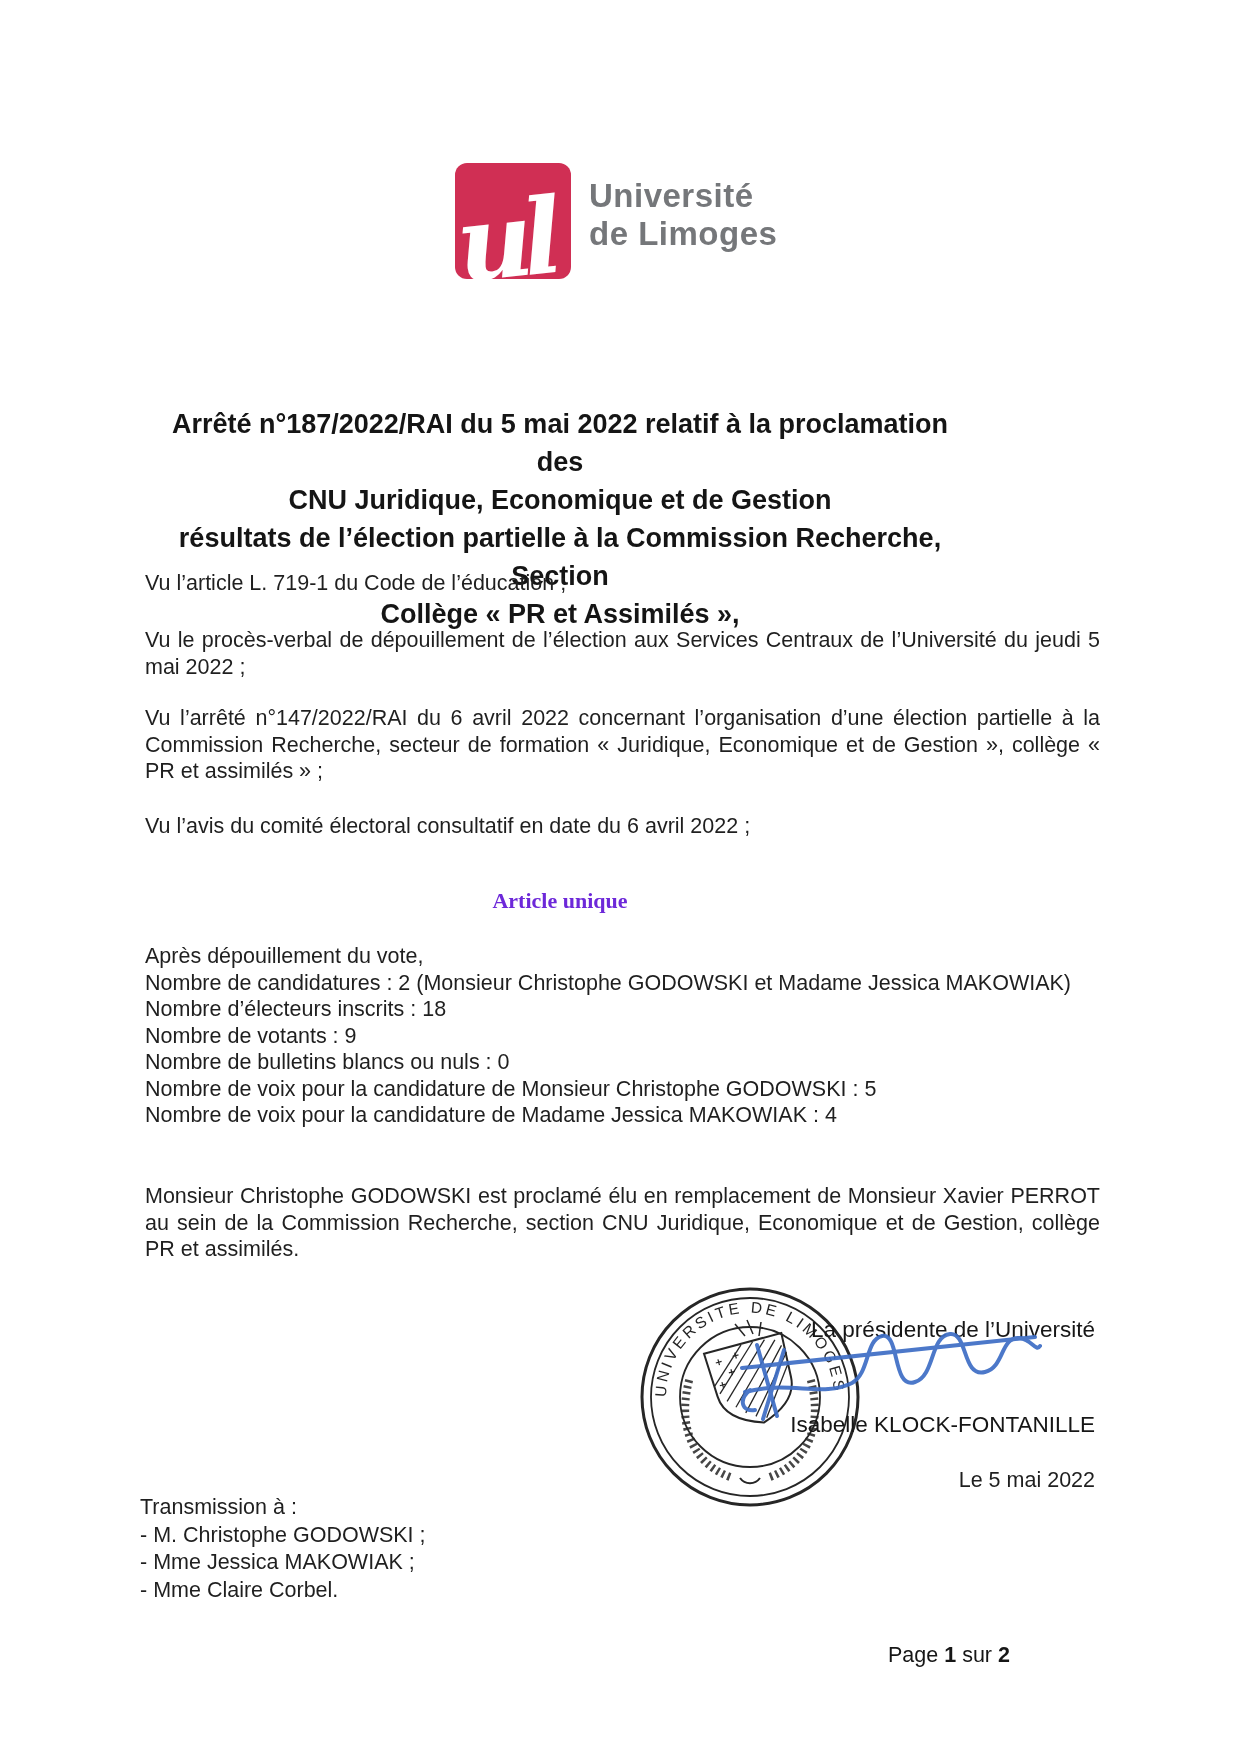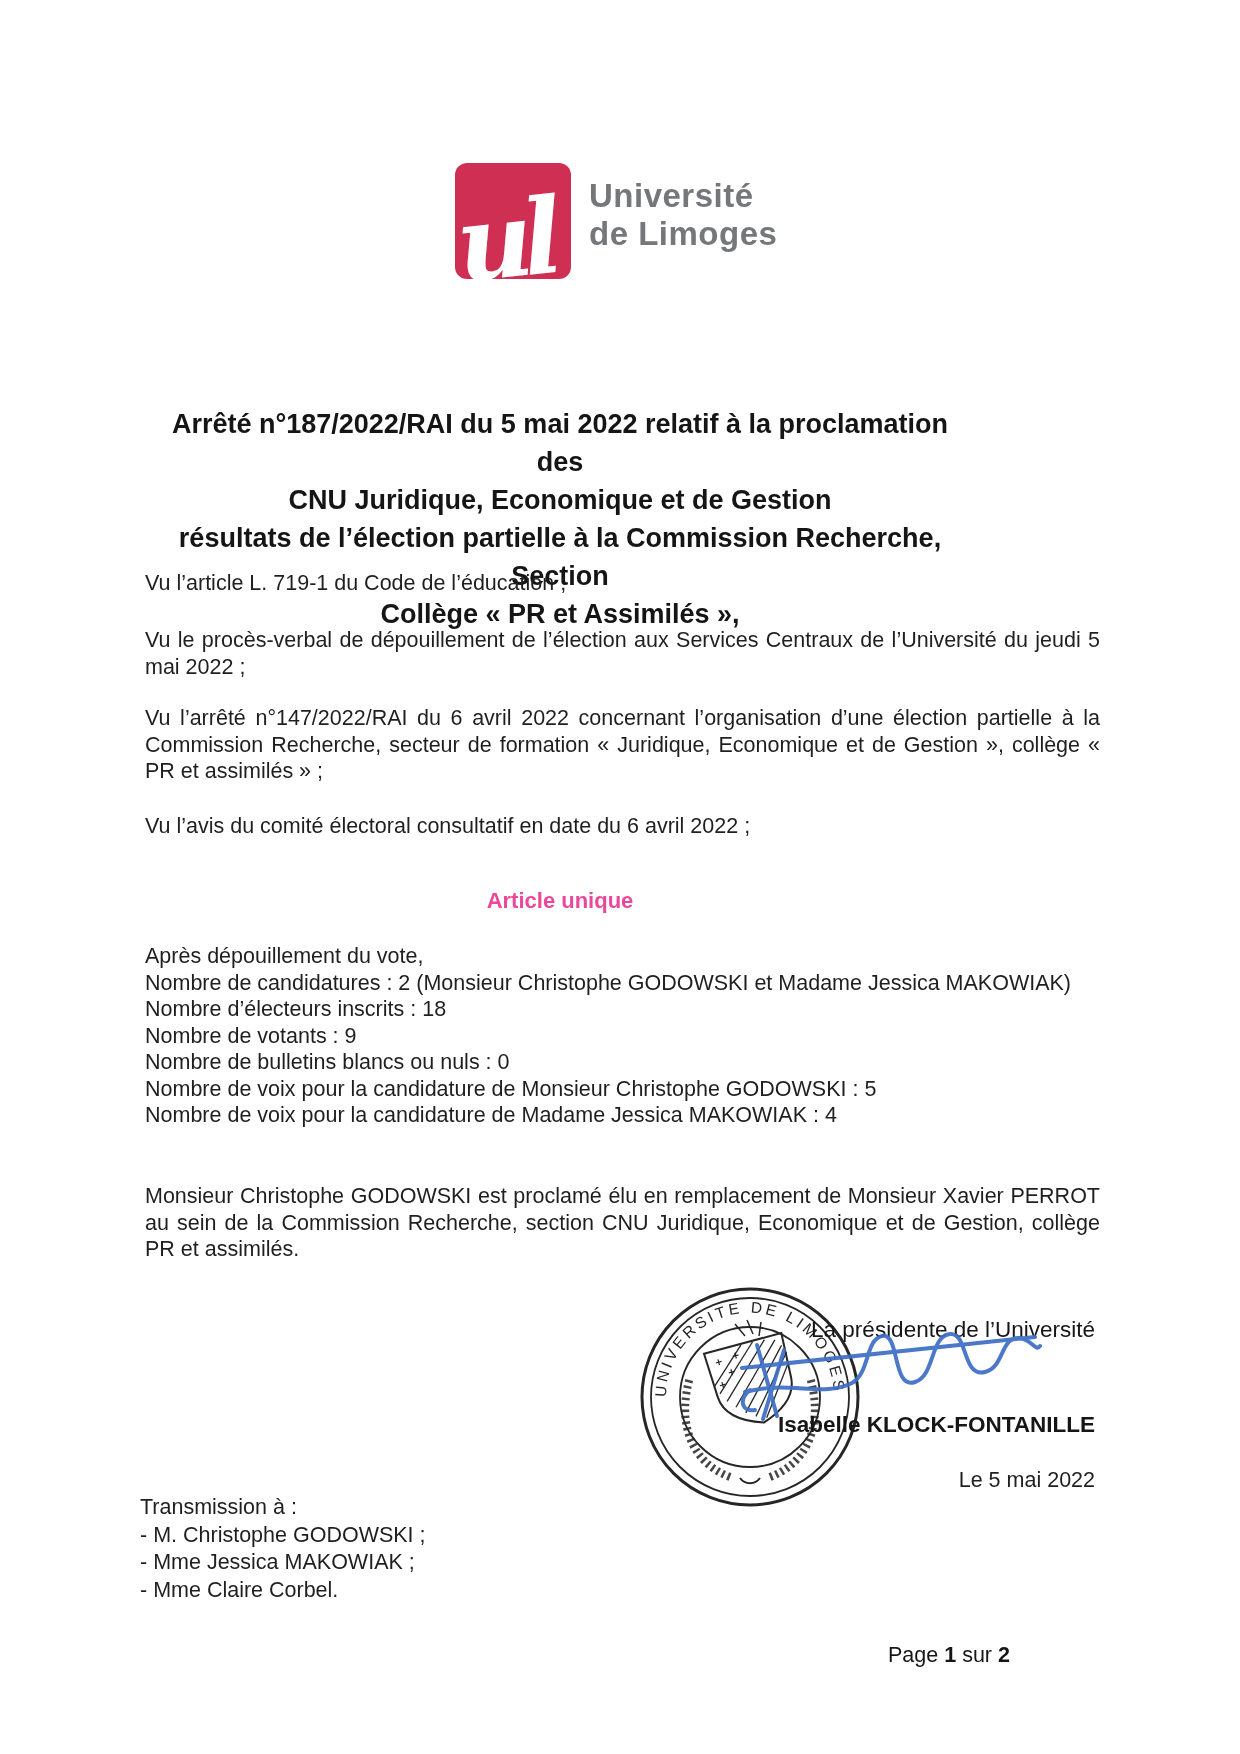--- a/index.html
+++ b/index.html
@@ -39,30 +39,30 @@
   }
   
   .bodytext{position:absolute;left:145px;width:955px;font-size:21.5px;line-height:26.5px;}
   .just{text-align:justify;}
   .recital-0{top:570px;}
   .recital-1{top:627px;}
   .recital-2{top:705px;}
   .recital-3{top:813px;}
   .article-heading{
     position:absolute;left:145px;top:888px;width:830px;
-    text-align:center;font-weight:bold;font-size:22px;color:#ec4899;
+    text-align:center;font-weight:bold;font-size:22px;color:#6d28d9;font-family:Liberation Serif, serif;
   }
   .article-lines{top:943px;}
   .article-lines > div{text-align:justify;}
   .proclamation{top:1183px;}
   
   .stamp{position:absolute;left:635px;top:1282px;width:230px;height:230px;z-index:1;}
   .sig-text{position:absolute;left:585px;width:510px;text-align:right;z-index:2;}
   .sig-role{top:1317px;font-weight:normal;font-size:22.5px;color:#161616;}
-  .sig-name{top:1412px;font-weight:bold;font-size:22.5px;color:#161616;}
+  .sig-name{top:1412px;font-weight:normal;font-size:22.5px;color:#161616;}
   .sig-date{top:1467px;font-size:21.5px;}
   .signature-svg{position:absolute;left:570px;top:1270px;width:500px;height:250px;z-index:3;pointer-events:none;}
   
   .transmission{position:absolute;left:140px;top:1494px;font-size:21.5px;line-height:27.5px;}
   
   .footer{
     position:absolute;left:800px;top:1643px;width:298px;
     text-align:center;font-size:21.5px;color:#161616;
   }
   .footer b{font-weight:bold;}

